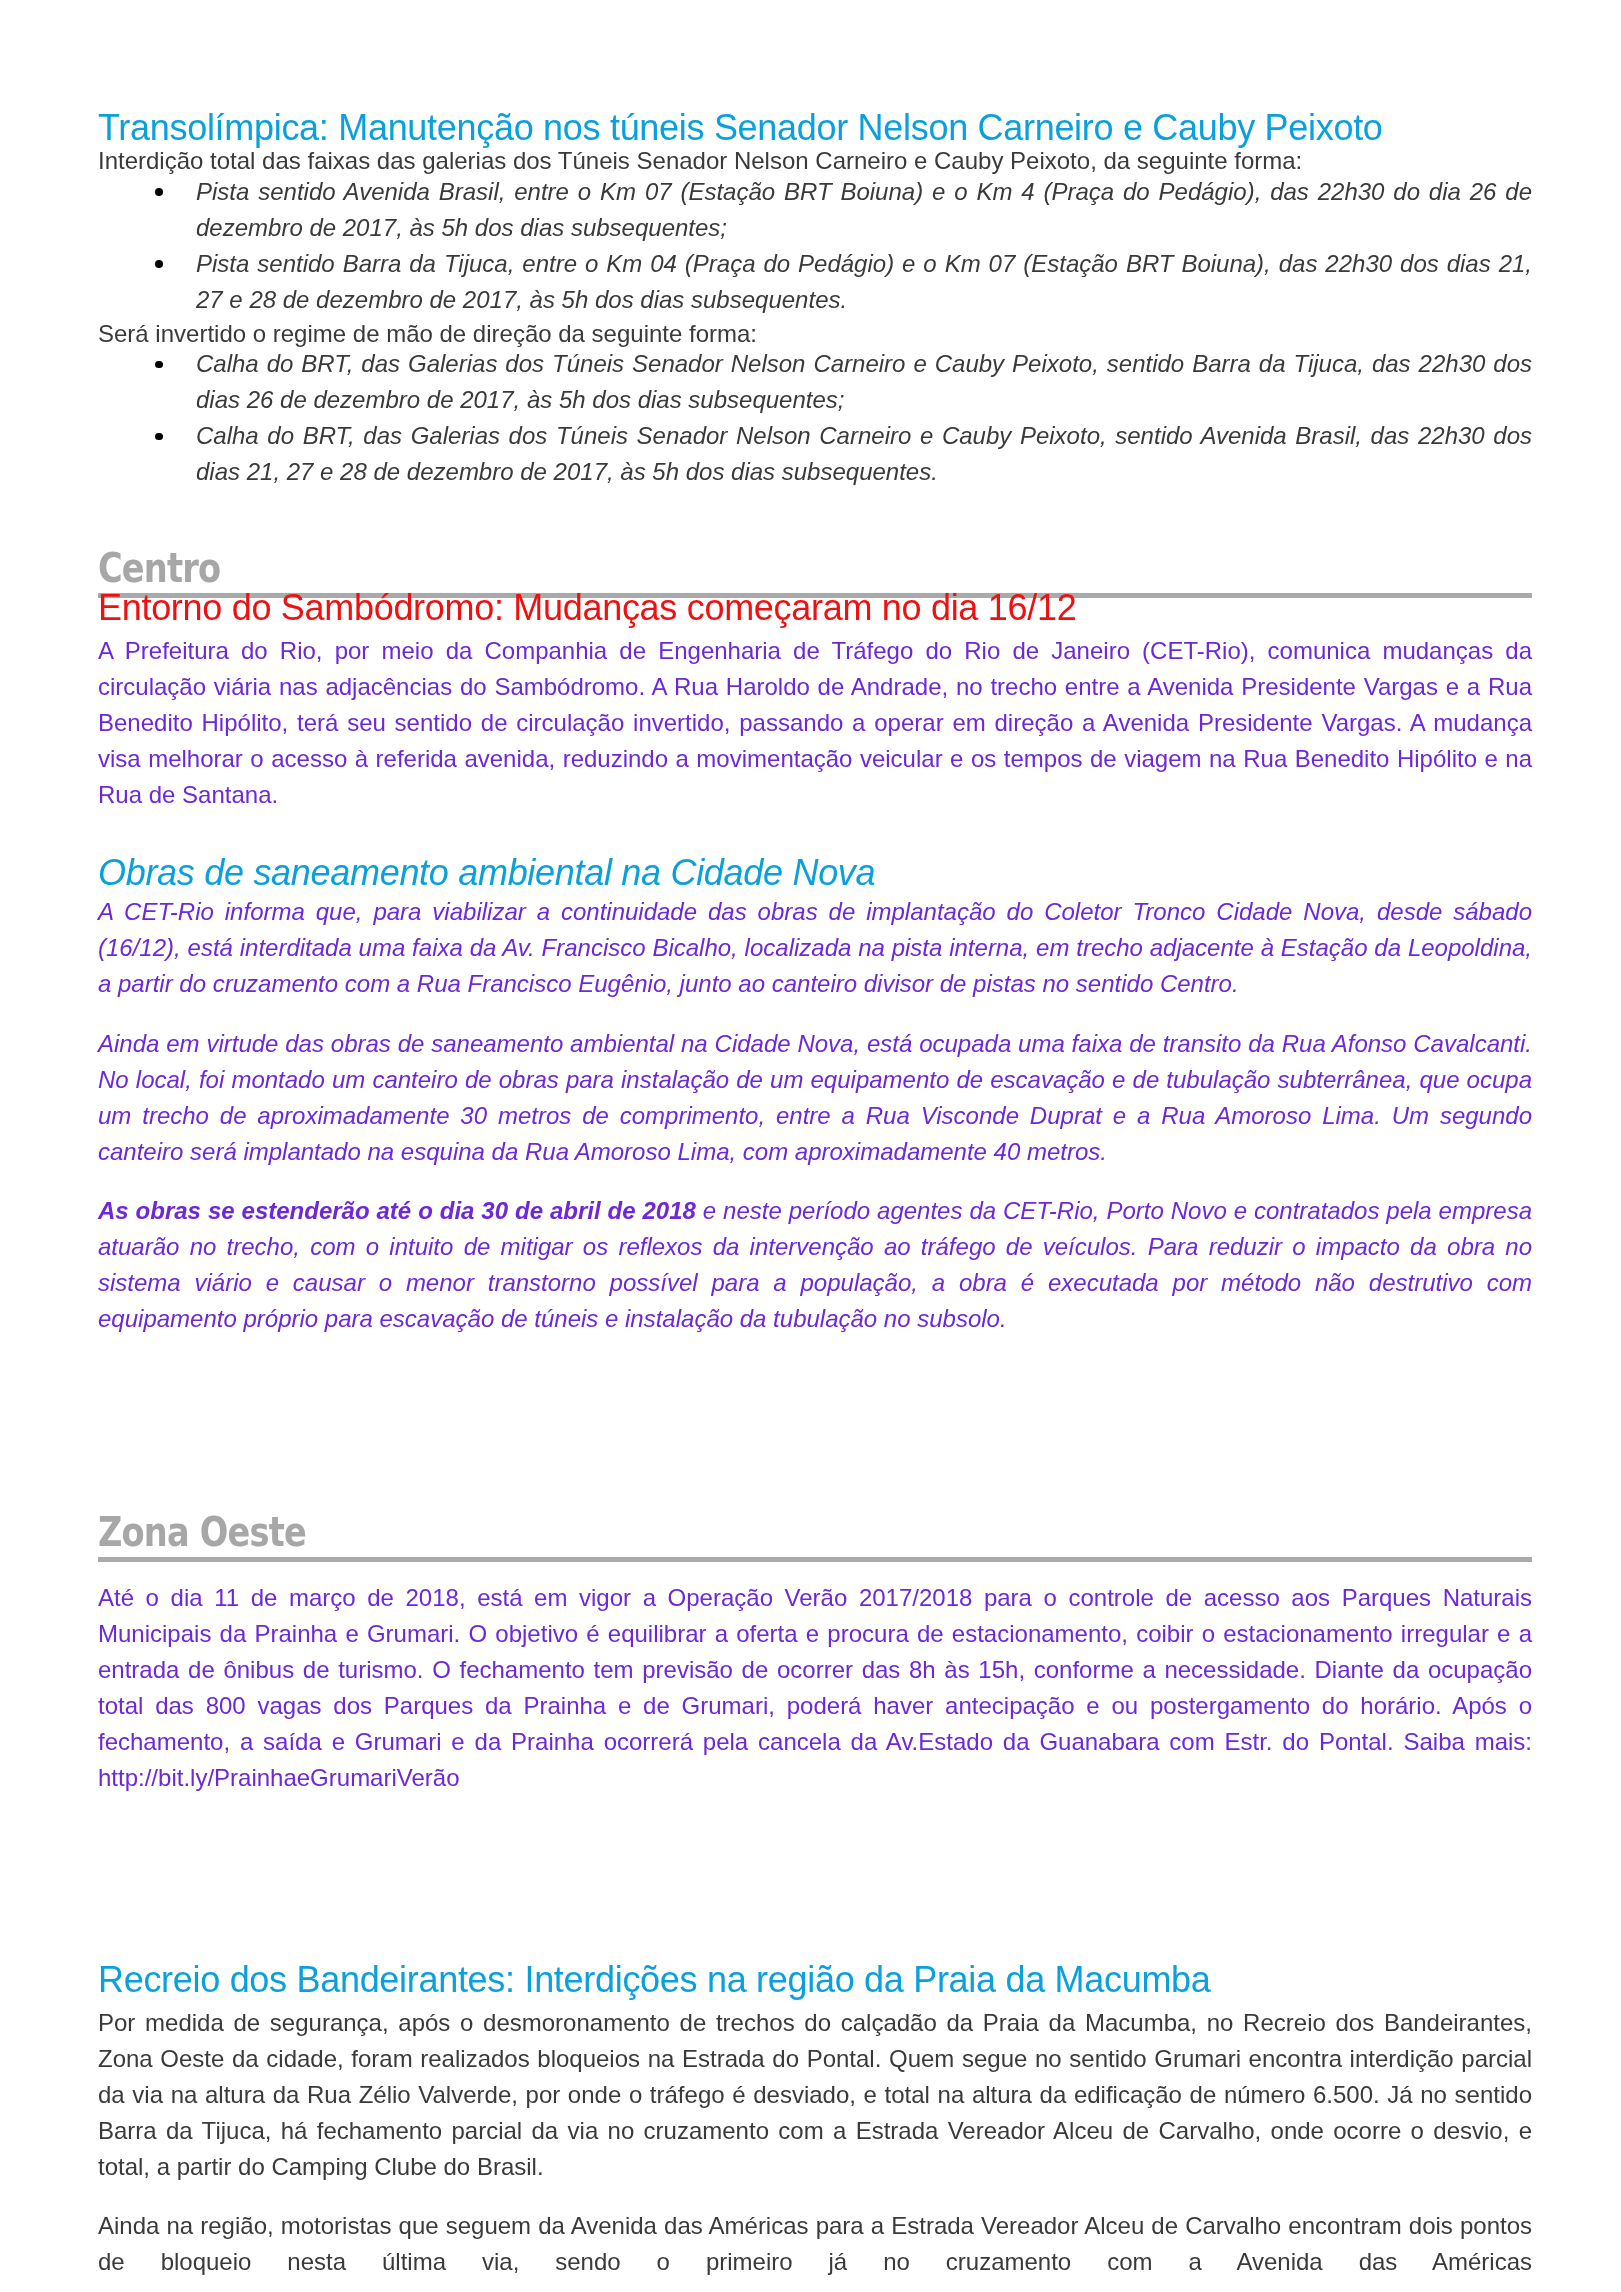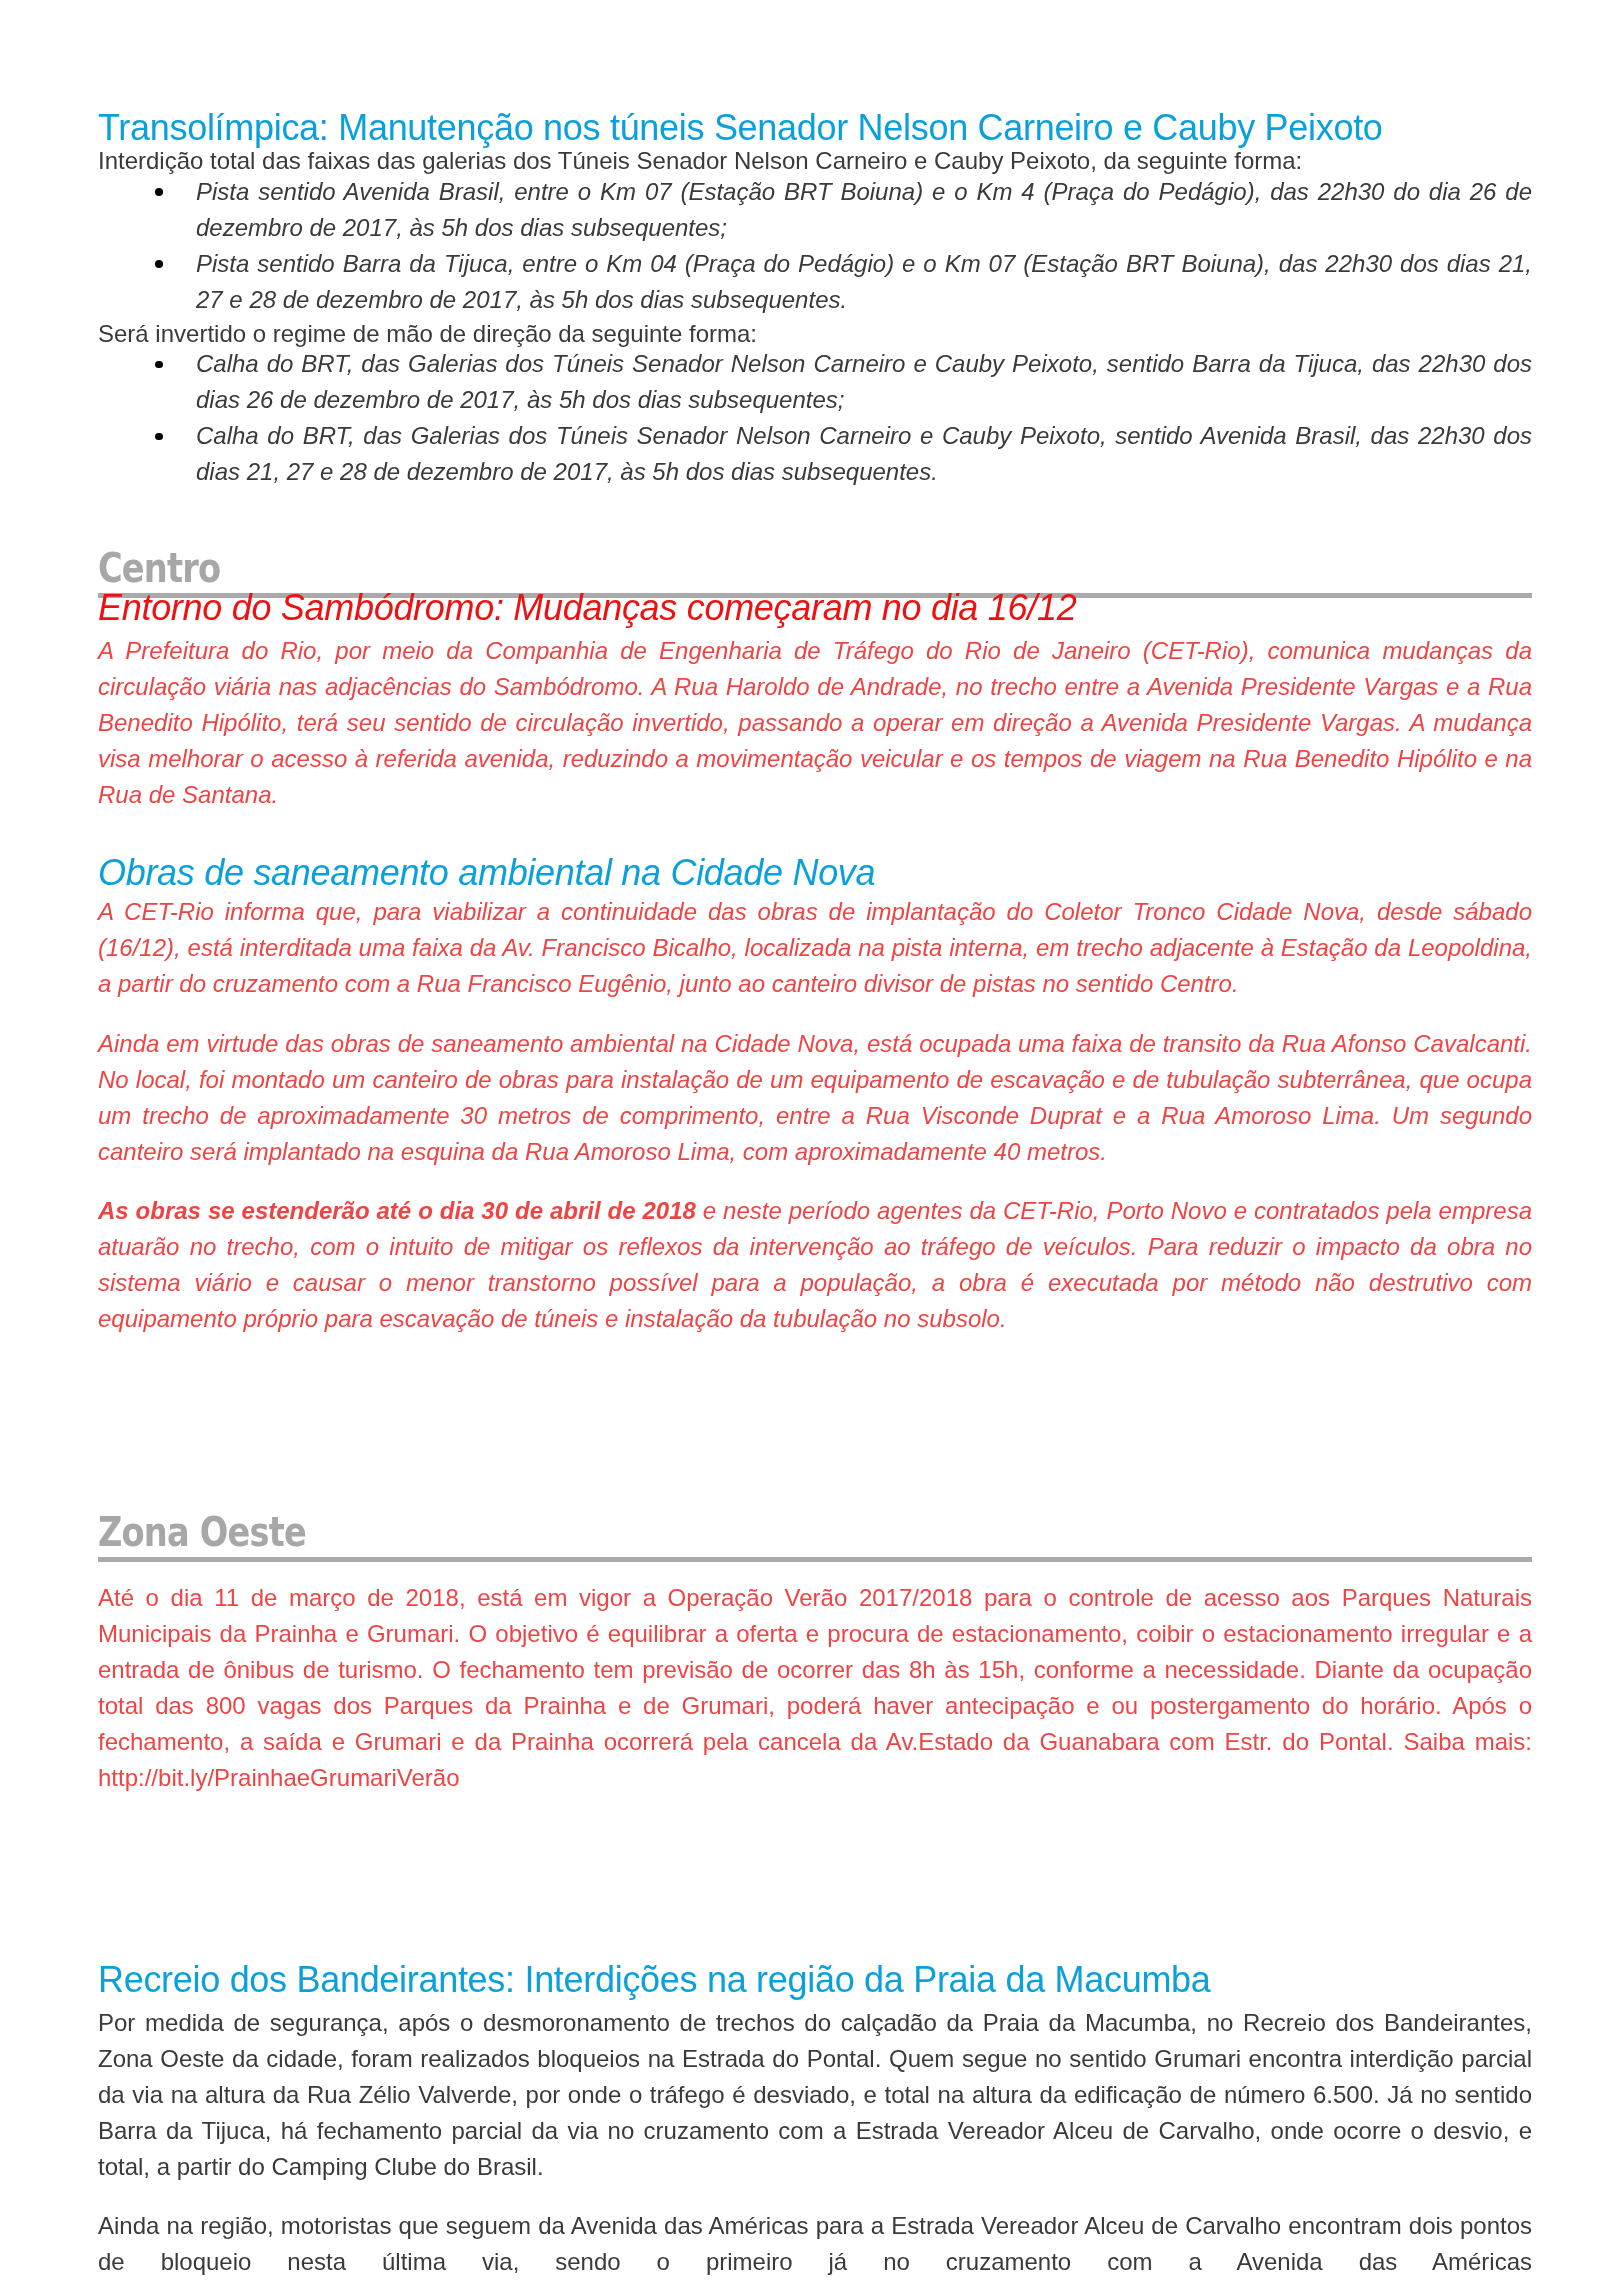--- a/index.html
+++ b/index.html
@@ -30,21 +30,21 @@
     }
     .title-blue { color: #0aa0dc; }
     .title-red { color: #ee1111; }
     .body-text {
       font-size: 24px;
       line-height: 36px;
       text-align: justify;
       margin: 0;
     }
     .gray-text { color: #3a3a3a; }
-    .black-text { color: #ef4444; }
+    .black-text { color: #6d28d9; }
     .intro {
       font-size: 24px;
       line-height: 24.5px;
       margin: 0;
     }
     ul.bullets {
       list-style: none;
       margin: 0;
       padding: 0;
     }
@@ -106,21 +106,21 @@
       <li><span class="bullet"></span><span>Calha do BRT, das Galerias dos Túneis Senador Nelson Carneiro e Cauby Peixoto, sentido Barra da Tijuca, das 22h30 dos dias 26 de dezembro de 2017, às 5h dos dias subsequentes;</span></li>
       <li><span class="bullet"></span><span>Calha do BRT, das Galerias dos Túneis Senador Nelson Carneiro e Cauby Peixoto, sentido Avenida Brasil, das 22h30 dos dias 21, 27 e 28 de dezembro de 2017, às 5h dos dias subsequentes.</span></li>
     </ul>
   </div>
 
   <div class="abs section-header" style="top:420px;margin-top:20px;">
     <span class="label">Centro</span>
     <div class="rule"></div>
   </div>
 
-  <div class="abs" style="top:480px;font-style:italic;">
+  <div class="abs" style="top:480px;">
     <h2 class="article-title title-red">Entorno do Sambódromo: Mudanças começaram no dia 16/12</h2>
     <p class="body-text black-text" style="margin-top:3.9px;">A Prefeitura do Rio, por meio da Companhia de Engenharia de Tráfego do Rio de Janeiro (CET-Rio), comunica mudanças da circulação viária nas adjacências do Sambódromo. A Rua Haroldo de Andrade, no trecho entre a Avenida Presidente Vargas e a Rua Benedito Hipólito, terá seu sentido de circulação invertido, passando a operar em direção a Avenida Presidente Vargas. A mudança visa melhorar o acesso à referida avenida, reduzindo a movimentação veicular e os tempos de viagem na Rua Benedito Hipólito e na Rua de Santana.</p>
   </div>
 
   <div class="abs" style="top:745px;font-style:italic;">
     <h2 class="article-title title-blue">Obras de saneamento ambiental na Cidade Nova</h2>
     <p class="body-text black-text" style="margin-top:0px;">A CET-Rio informa que, para viabilizar a continuidade das obras de implantação do Coletor Tronco Cidade Nova, desde sábado (16/12), está interditada uma faixa da Av. Francisco Bicalho, localizada na pista interna, em trecho adjacente à Estação da Leopoldina, a partir do cruzamento com a Rua Francisco Eugênio, junto ao canteiro divisor de pistas no sentido Centro.</p>
     <p class="body-text black-text" style="margin-top:23.5px;">Ainda em virtude das obras de saneamento ambiental na Cidade Nova, está ocupada  uma faixa de transito da Rua Afonso Cavalcanti. No local, foi montado um canteiro de obras para instalação de um equipamento de escavação e de tubulação subterrânea, que ocupa um trecho de aproximadamente 30 metros de comprimento, entre a Rua Visconde Duprat e a Rua Amoroso Lima. Um segundo canteiro será implantado na esquina da Rua Amoroso Lima, com aproximadamente 40 metros.</p>
     <p class="body-text black-text" style="margin-top:23.5px;"><span class="bold">As obras se estenderão até o dia 30 de abril de 2018</span><span> e neste período agentes da CET-Rio, Porto Novo e contratados pela empresa atuarão no trecho, com o intuito de mitigar os reflexos da intervenção ao tráfego de veículos. Para reduzir o impacto da obra no sistema viário e causar o menor transtorno possível para a população, a obra é executada por método não destrutivo com equipamento próprio para escavação de túneis e instalação da tubulação no subsolo.</span></p>
   </div>

